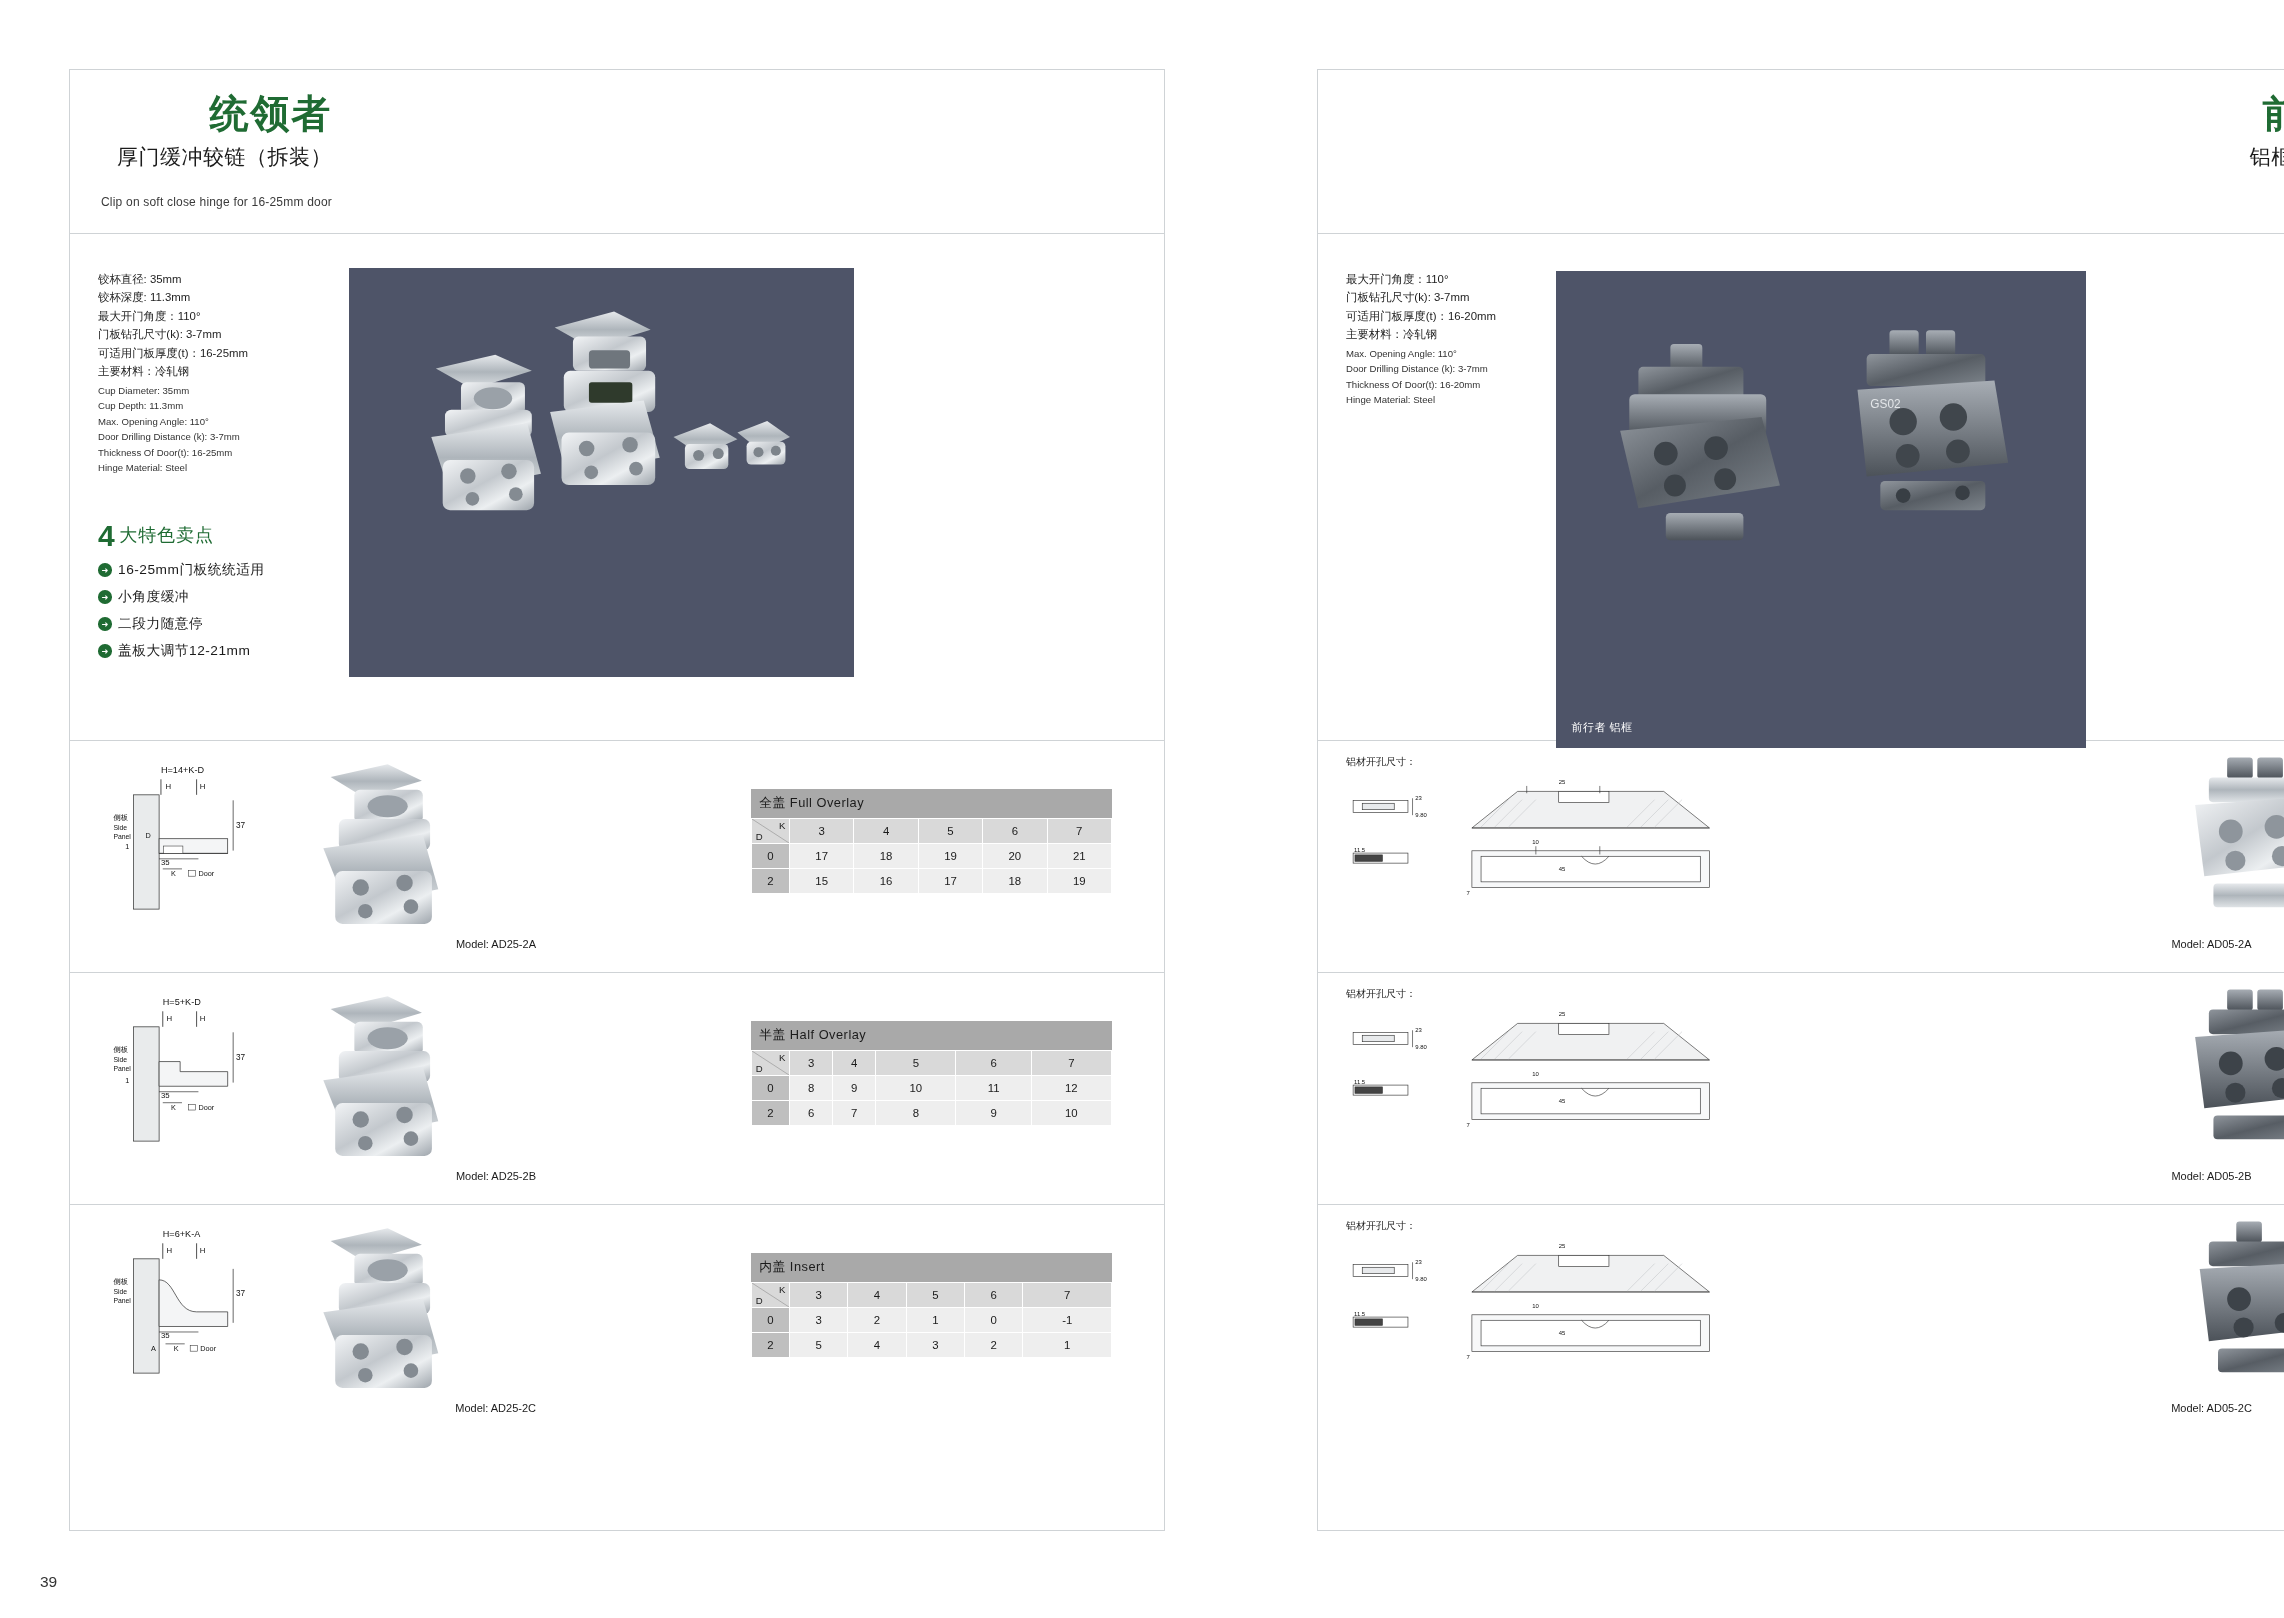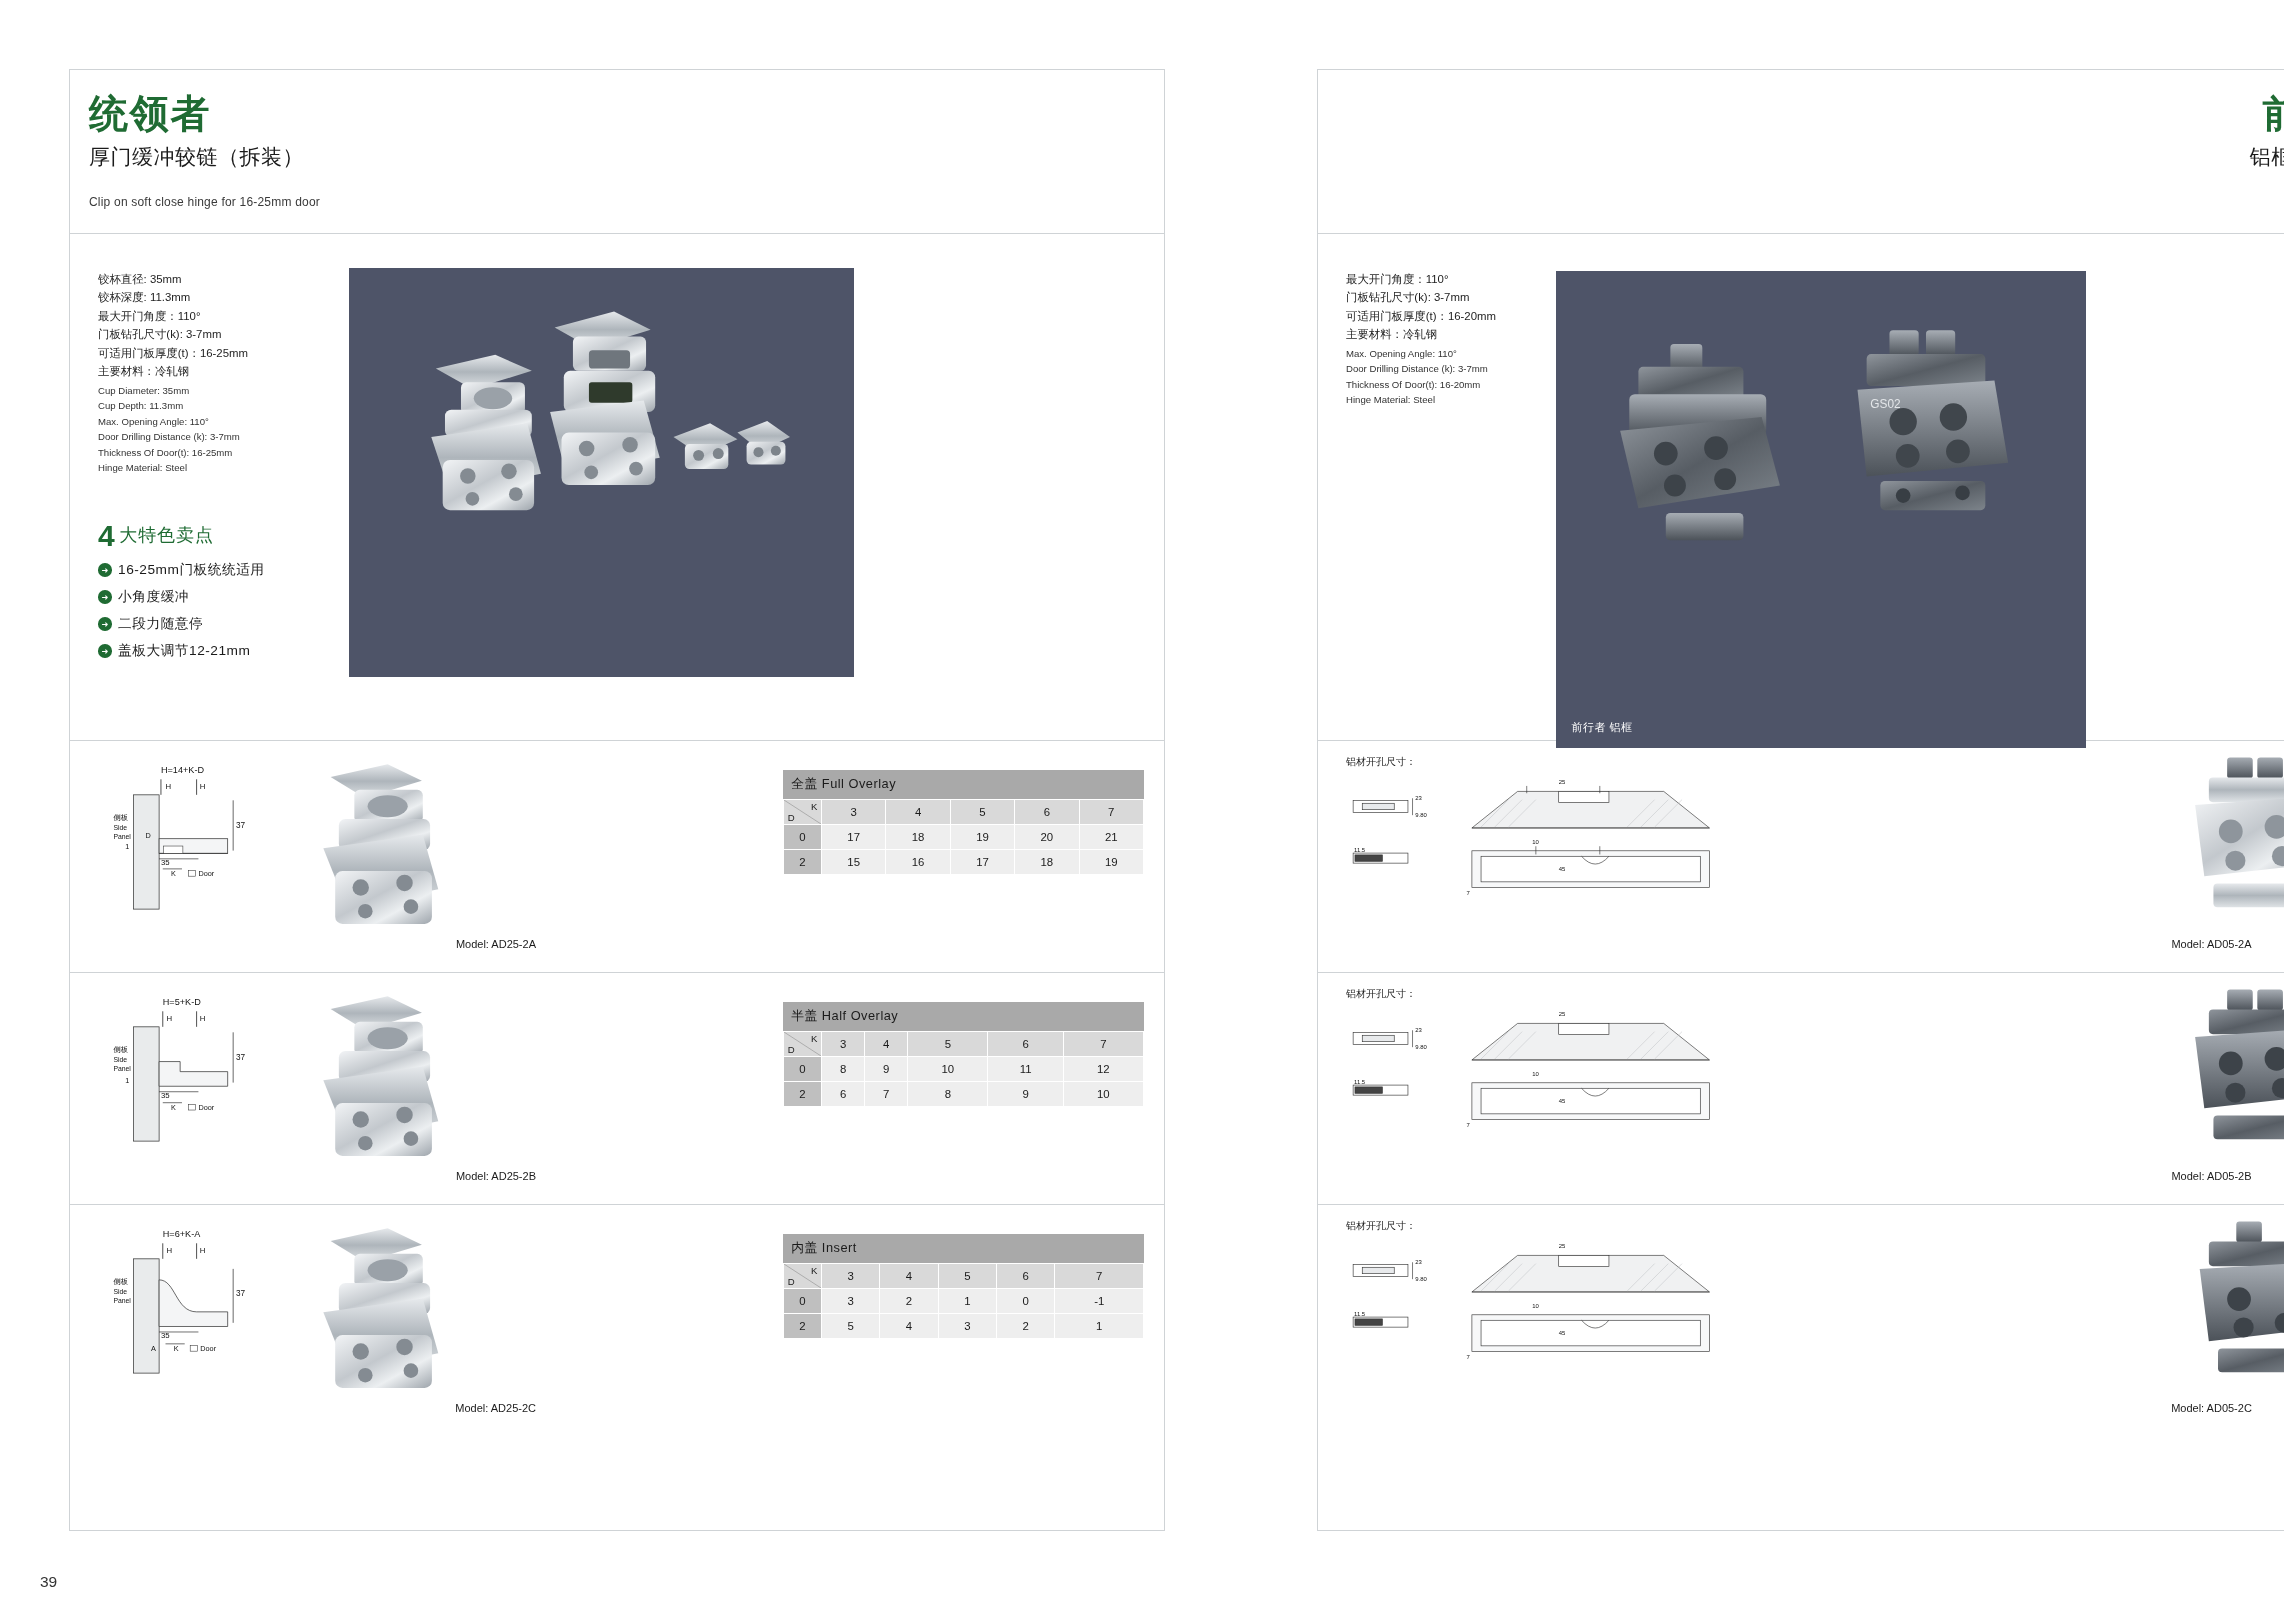--- a/index.html
+++ b/index.html
@@ -34,21 +34,21 @@
     font-size: 39px; font-weight: bold; color: #1f6b33;
     letter-spacing: 1.8px; line-height: 1;
   }
   .brand-sub {
     font-size: 21px; font-weight: normal; color: #1b1b1b;
     margin-top: 10px; letter-spacing: 0.5px;
   }
   .brand-en {
     font-size: 12px; color: #3a3a3a; margin-top: 24px; letter-spacing: 0.2px;
   }
-  .hdr-left { position: absolute; left: 19px; top: 24px; }
+  .hdr-left { position: absolute; left: 31px; top: 24px; text-align: right; }
   .hdr-right { position: absolute; right: 27px; top: 24px; text-align: right; }
 
   
   .topblock {
     position: relative;
     height: 507px;
     border-bottom: 1.4px solid #cfd3d6;
   }
   .specs { position: absolute; left: 28px; top: 36px; }
   .spec-zh div { font-size: 11.4px; color: #1e1e1e; line-height: 1.62; }
@@ -103,21 +103,21 @@
     width: 219px; height: 183px;
   }
   .rowmodel {
     position: absolute; left: 228px; top: 197px;
     width: 238px;
     font-size: 11px; color: #1b1b1b; text-align: right;
   }
   .rowmodel.right { left: auto; right: 59px; width: 283px; text-align: center; }
 
   
-  .tbl-wrap { position: absolute; left: 681px; top: 29px; width: 361px; margin-left: 32px; }
+  .tbl-wrap { position: absolute; left: 681px; top: 48px; width: 361px; }
   .tbl-title {
     background: #a9a9a9; color: #1b1b1b;
     font-size: 12.8px; padding: 6px 8.2px; letter-spacing: 0.5px;
   }
   table.hinge { border-collapse: collapse; width: 100%; }
   table.hinge td {
     border: 0.9px solid #ffffff;
     height: 25px; text-align: center;
     font-size: 11.4px; color: #1b1b1b;
     background: #eeeeee;

